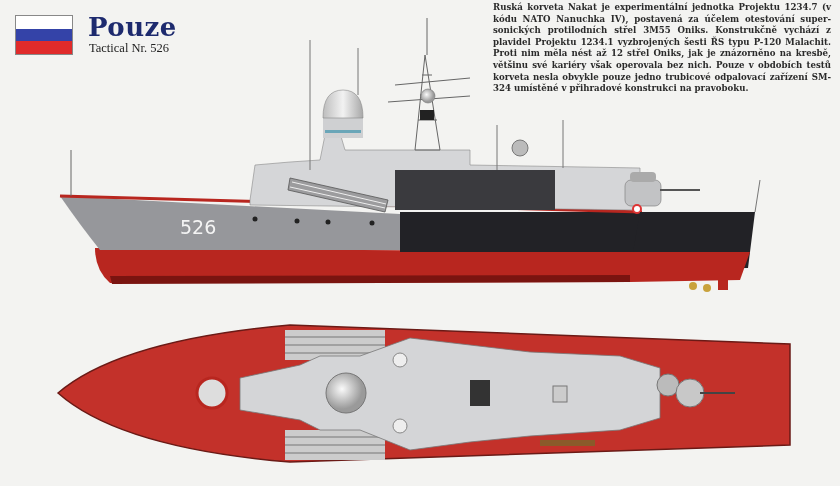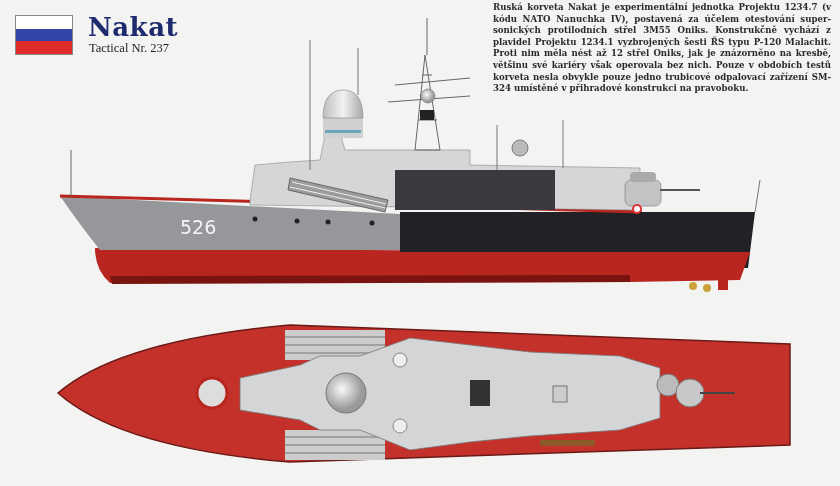--- a/index.html
+++ b/index.html
@@ -13,22 +13,22 @@
   .hullnum { font-family:"DejaVu Sans",sans-serif; }
 </style>
 </head>
 <body>
 
 <div class="flag">
   <div style="background:#ffffff"></div>
   <div style="background:#3443a8"></div>
   <div style="background:#e02b2b"></div>
 </div>
-<div class="title">Nakat</div>
-<div class="subtitle">Tactical Nr. 237</div>
+<div class="title">Pouze</div>
+<div class="subtitle">Tactical Nr. 526</div>
 <div class="desc">Ruská korveta Nakat je experimentální jednotka Projektu 1234.7 (v kódu NATO Nanuchka IV), postavená za účelem otestování super-sonických protilodních střel 3M55 Oniks. Konstrukčně vychází z plavidel Projektu 1234.1 vyzbrojených šesti ŘS typu P-120 Malachit. Proti nim měla nést až 12 střel Oniks, jak je znázorněno na kresbě, většinu své kariéry však operovala bez nich. Pouze v obdobích testů korveta nesla obvykle pouze jedno trubicové odpalovací zařízení SM-324 umístěné v přihradové konstrukci na pravoboku.</div>
 
 <svg class="side" width="840" height="486">
   <defs>
     <linearGradient id="dome" x1="0" x2="1">
         <stop offset="0" stop-color="#bdbdbd"></stop>
         <stop offset="0.5" stop-color="#f2f2f2"></stop>
         <stop offset="1" stop-color="#a8a8a8"></stop>
       </linearGradient>
     <radialGradient id="dome2" cx="0.4" cy="0.4">

